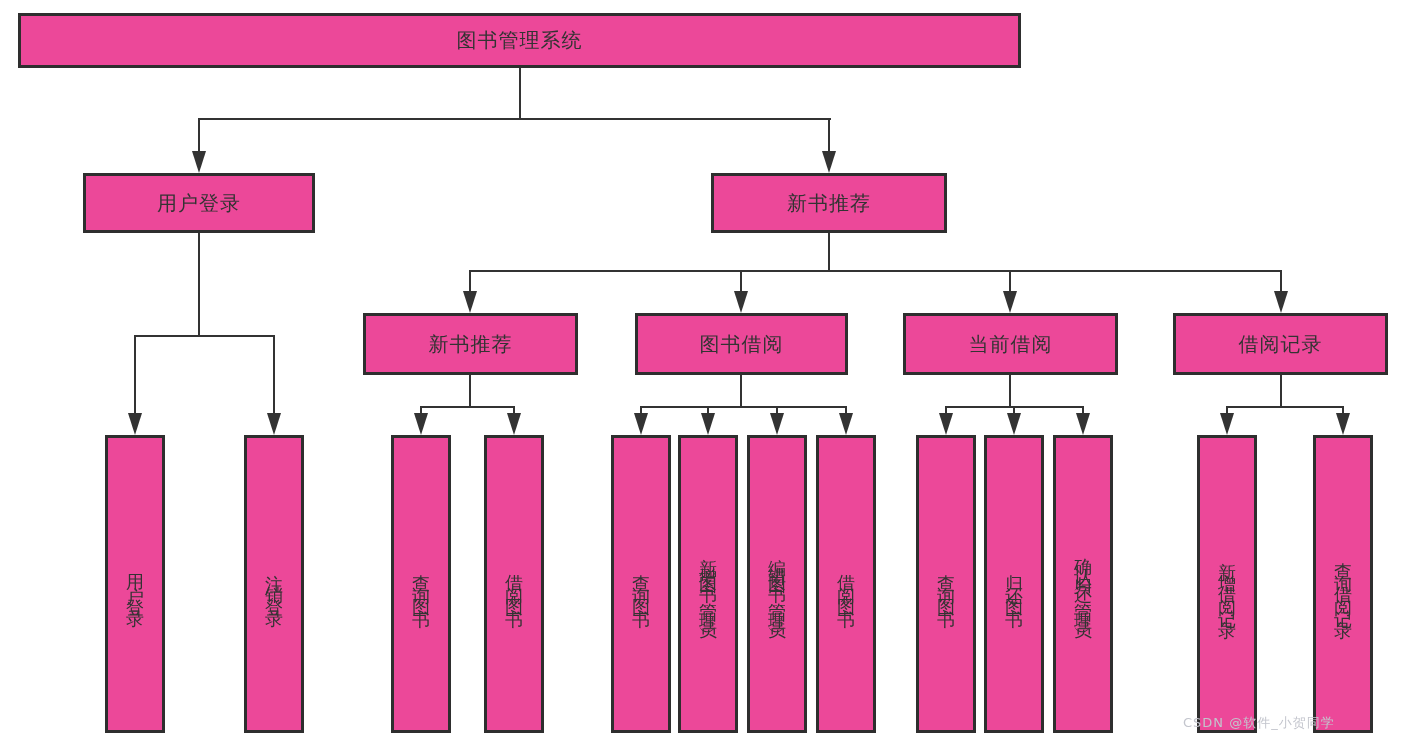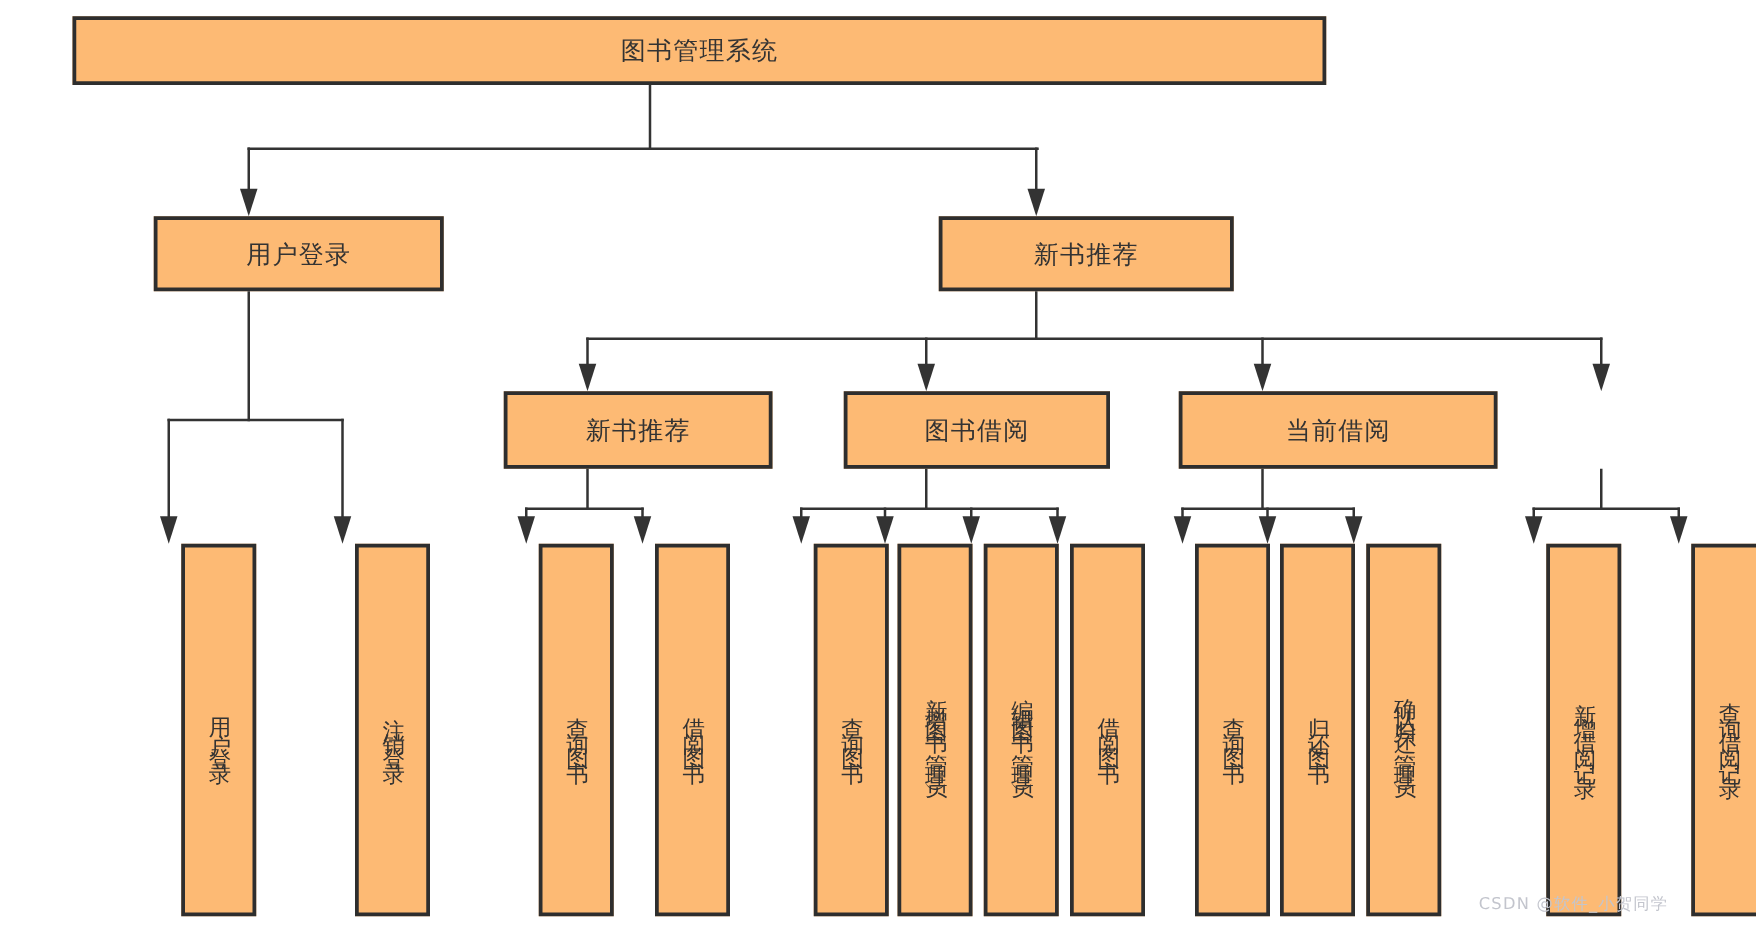--- a/index.html
+++ b/index.html
@@ -8,22 +8,22 @@
     --text:#333333;
     --watermark:#c3c5cd;
     --background:#ffffff;
   }
   html,body{margin:0;padding:0;background:var(--background);}
   #canvas{
     position:relative;width:1405px;height:747px;background:var(--background);
     font-family:"DejaVu Sans",sans-serif;color:var(--text);overflow:hidden;
   }
   .box{
-    position:absolute;background:#fdba74;border:3px solid var(--border);
-    box-sizing:border-box;color:var(--text);margin-left:40px;
+    position:absolute;background:#ec4899;border:3px solid var(--border);
+    box-sizing:border-box;color:var(--text);
   }
   .box.h{
     display:flex;align-items:center;justify-content:center;
     font-size:20px;letter-spacing:1px;white-space:nowrap;
   }
   .box.v{
     writing-mode:vertical-rl;text-orientation:mixed;
     text-align:center;line-height:54px;font-size:18px;letter-spacing:12px;
   }
   .ln{position:absolute;background:var(--line);}
@@ -67,21 +67,22 @@
   <div class="arr" style="left:463px;top:291px"></div>
   <div class="ln" style="left:740px;top:270px;width:2px;height:23px"></div>
   <div class="arr" style="left:734px;top:291px"></div>
   <div class="ln" style="left:1009px;top:270px;width:2px;height:23px"></div>
   <div class="arr" style="left:1003px;top:291px"></div>
   <div class="ln" style="left:1280px;top:270px;width:2px;height:23px"></div>
   <div class="arr" style="left:1274px;top:291px"></div>
 
   <div class="box h" style="left:635px;top:313px;width:213px;height:62px">图书借阅</div>
   <div class="box h" style="left:363px;top:313px;width:215px;height:62px">新书推荐</div>
-  <div class="box h" style="left:903px;top:313px;width:255px;height:62px">当前借阅</div>
+  <div class="box h" style="left:903px;top:313px;width:215px;height:62px">当前借阅</div>
+  <div class="box h" style="left:1173px;top:313px;width:215px;height:62px">借阅记录</div>
 
   <div class="ln" style="left:469px;top:375px;width:2px;height:33px"></div>
   <div class="ln" style="left:420px;top:406px;width:95px;height:2px"></div>
   <div class="ln" style="left:420px;top:406px;width:2px;height:10px"></div>
   <div class="arr" style="left:414px;top:413px"></div>
   <div class="ln" style="left:513px;top:406px;width:2px;height:10px"></div>
   <div class="arr" style="left:507px;top:413px"></div>
 
   <div class="ln" style="left:740px;top:375px;width:2px;height:33px"></div>
   <div class="ln" style="left:640px;top:406px;width:207px;height:2px"></div>

